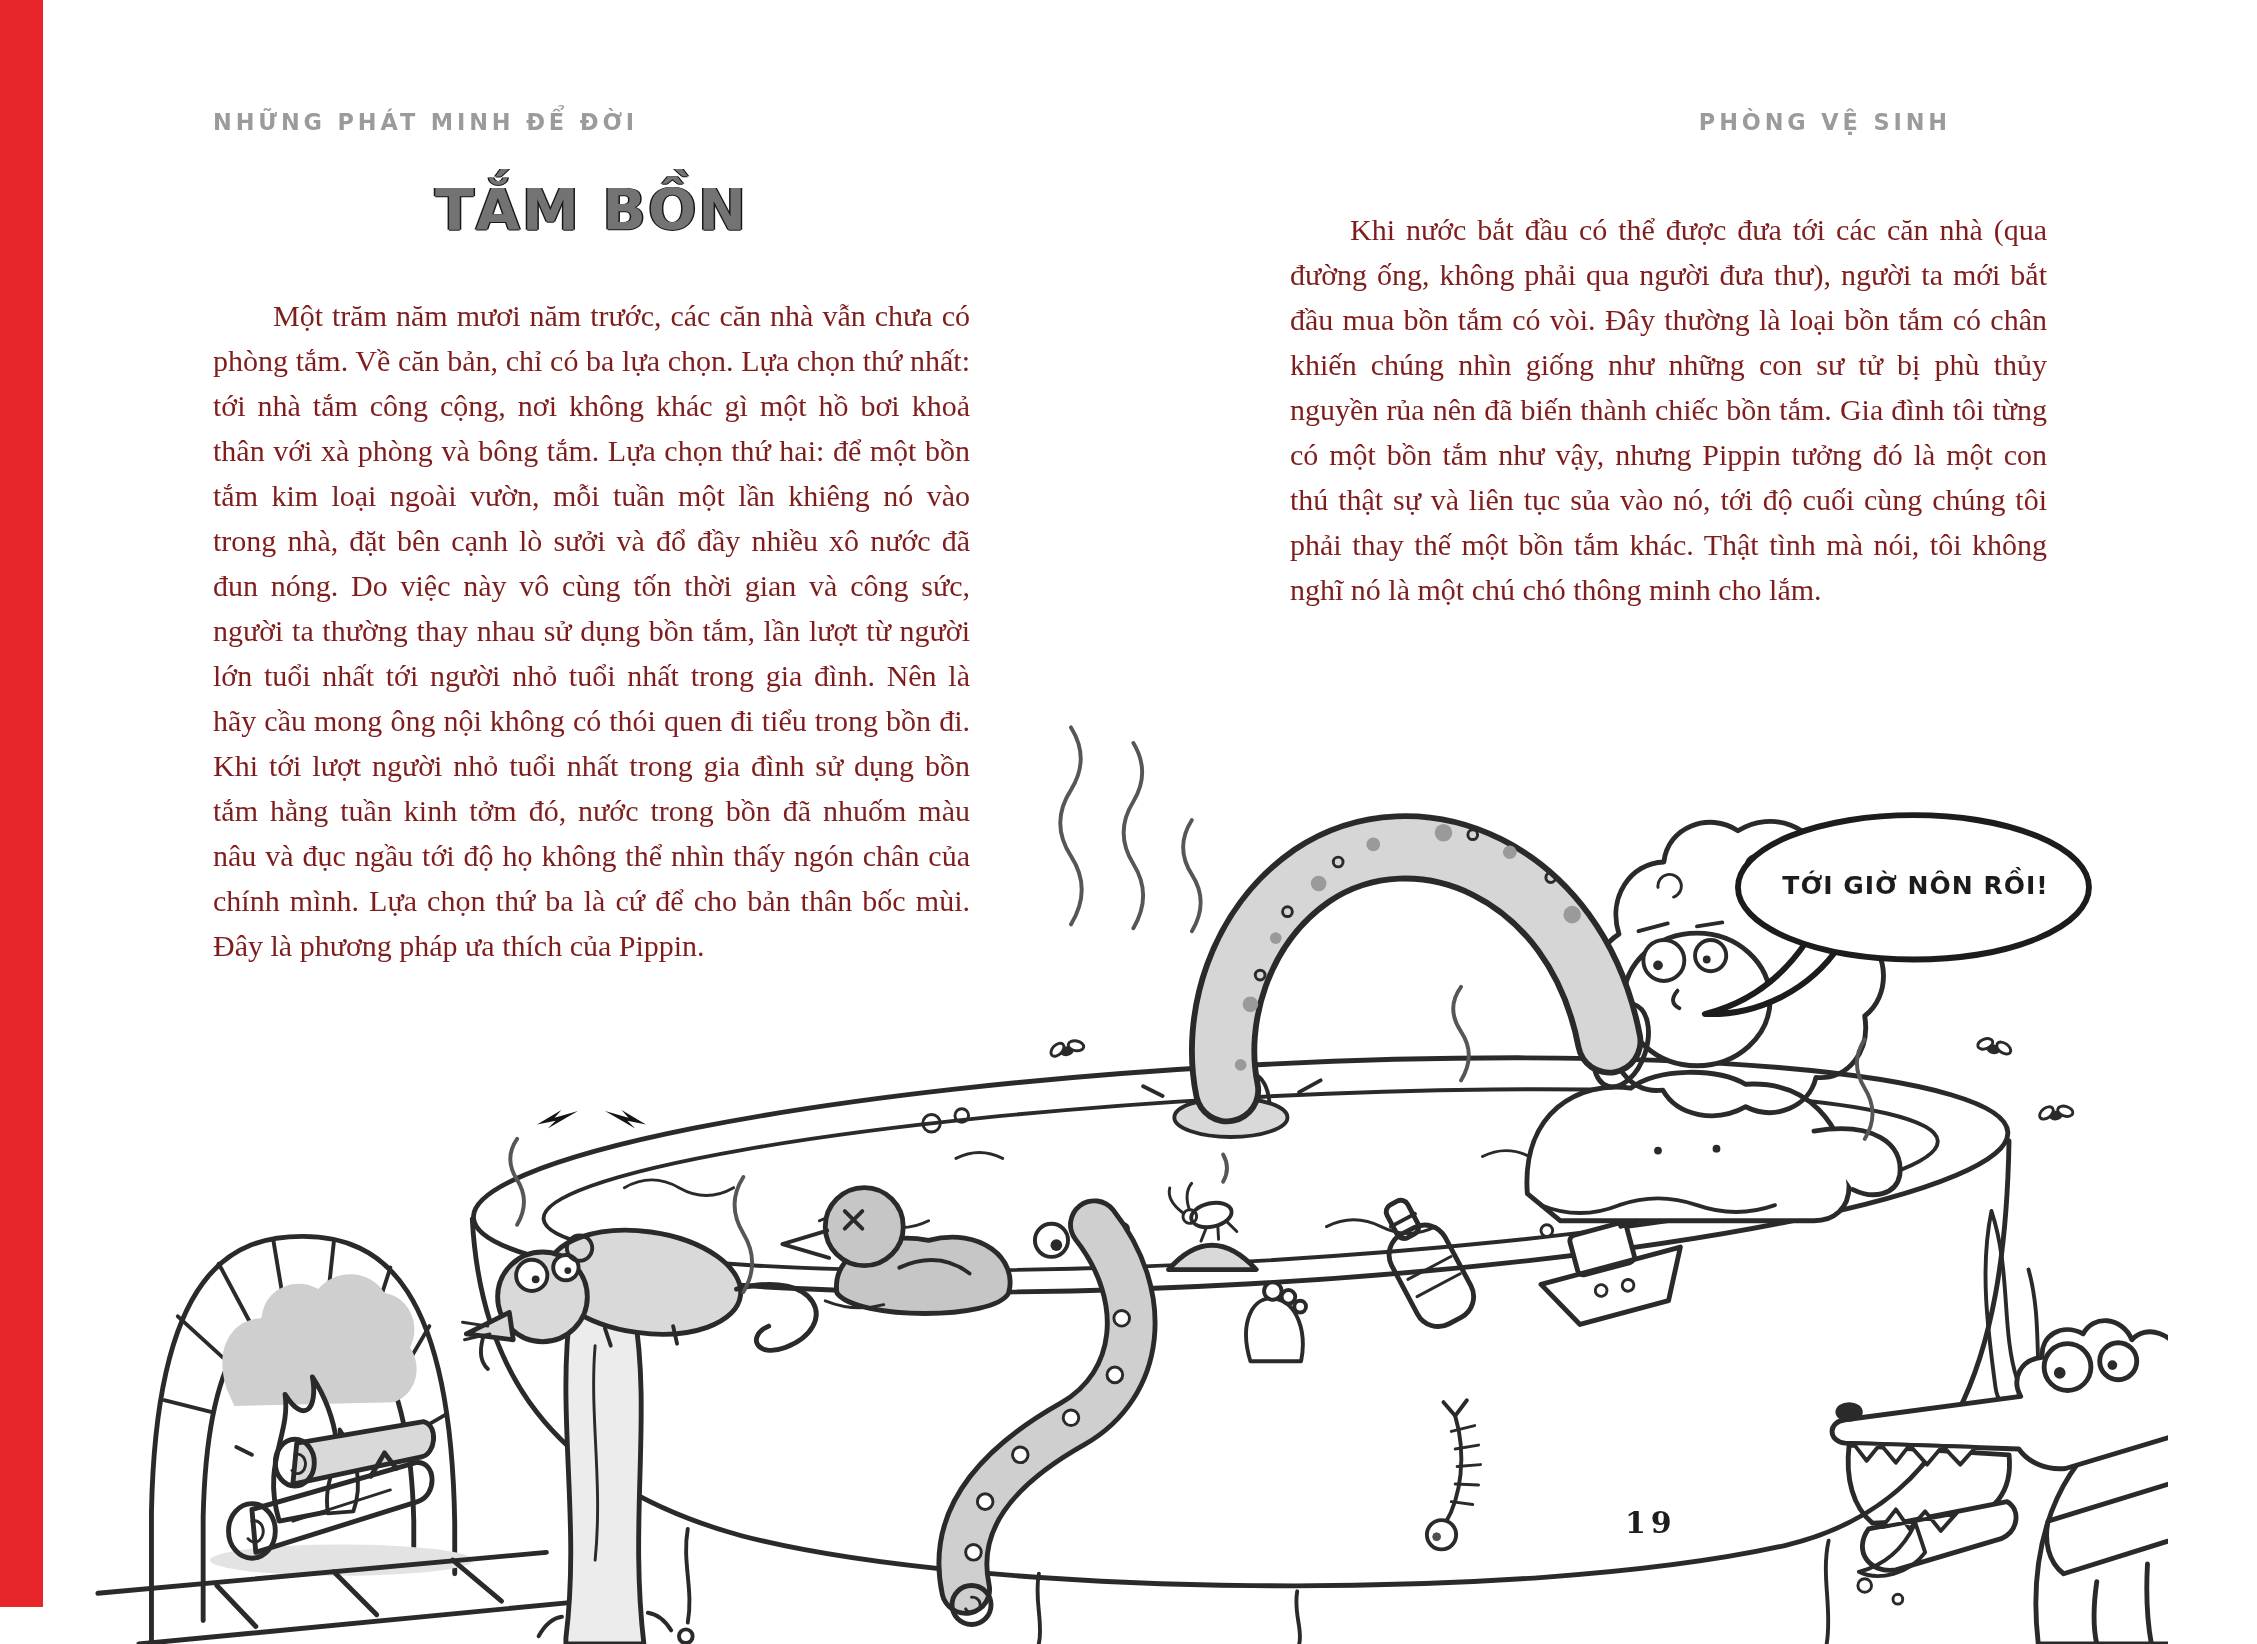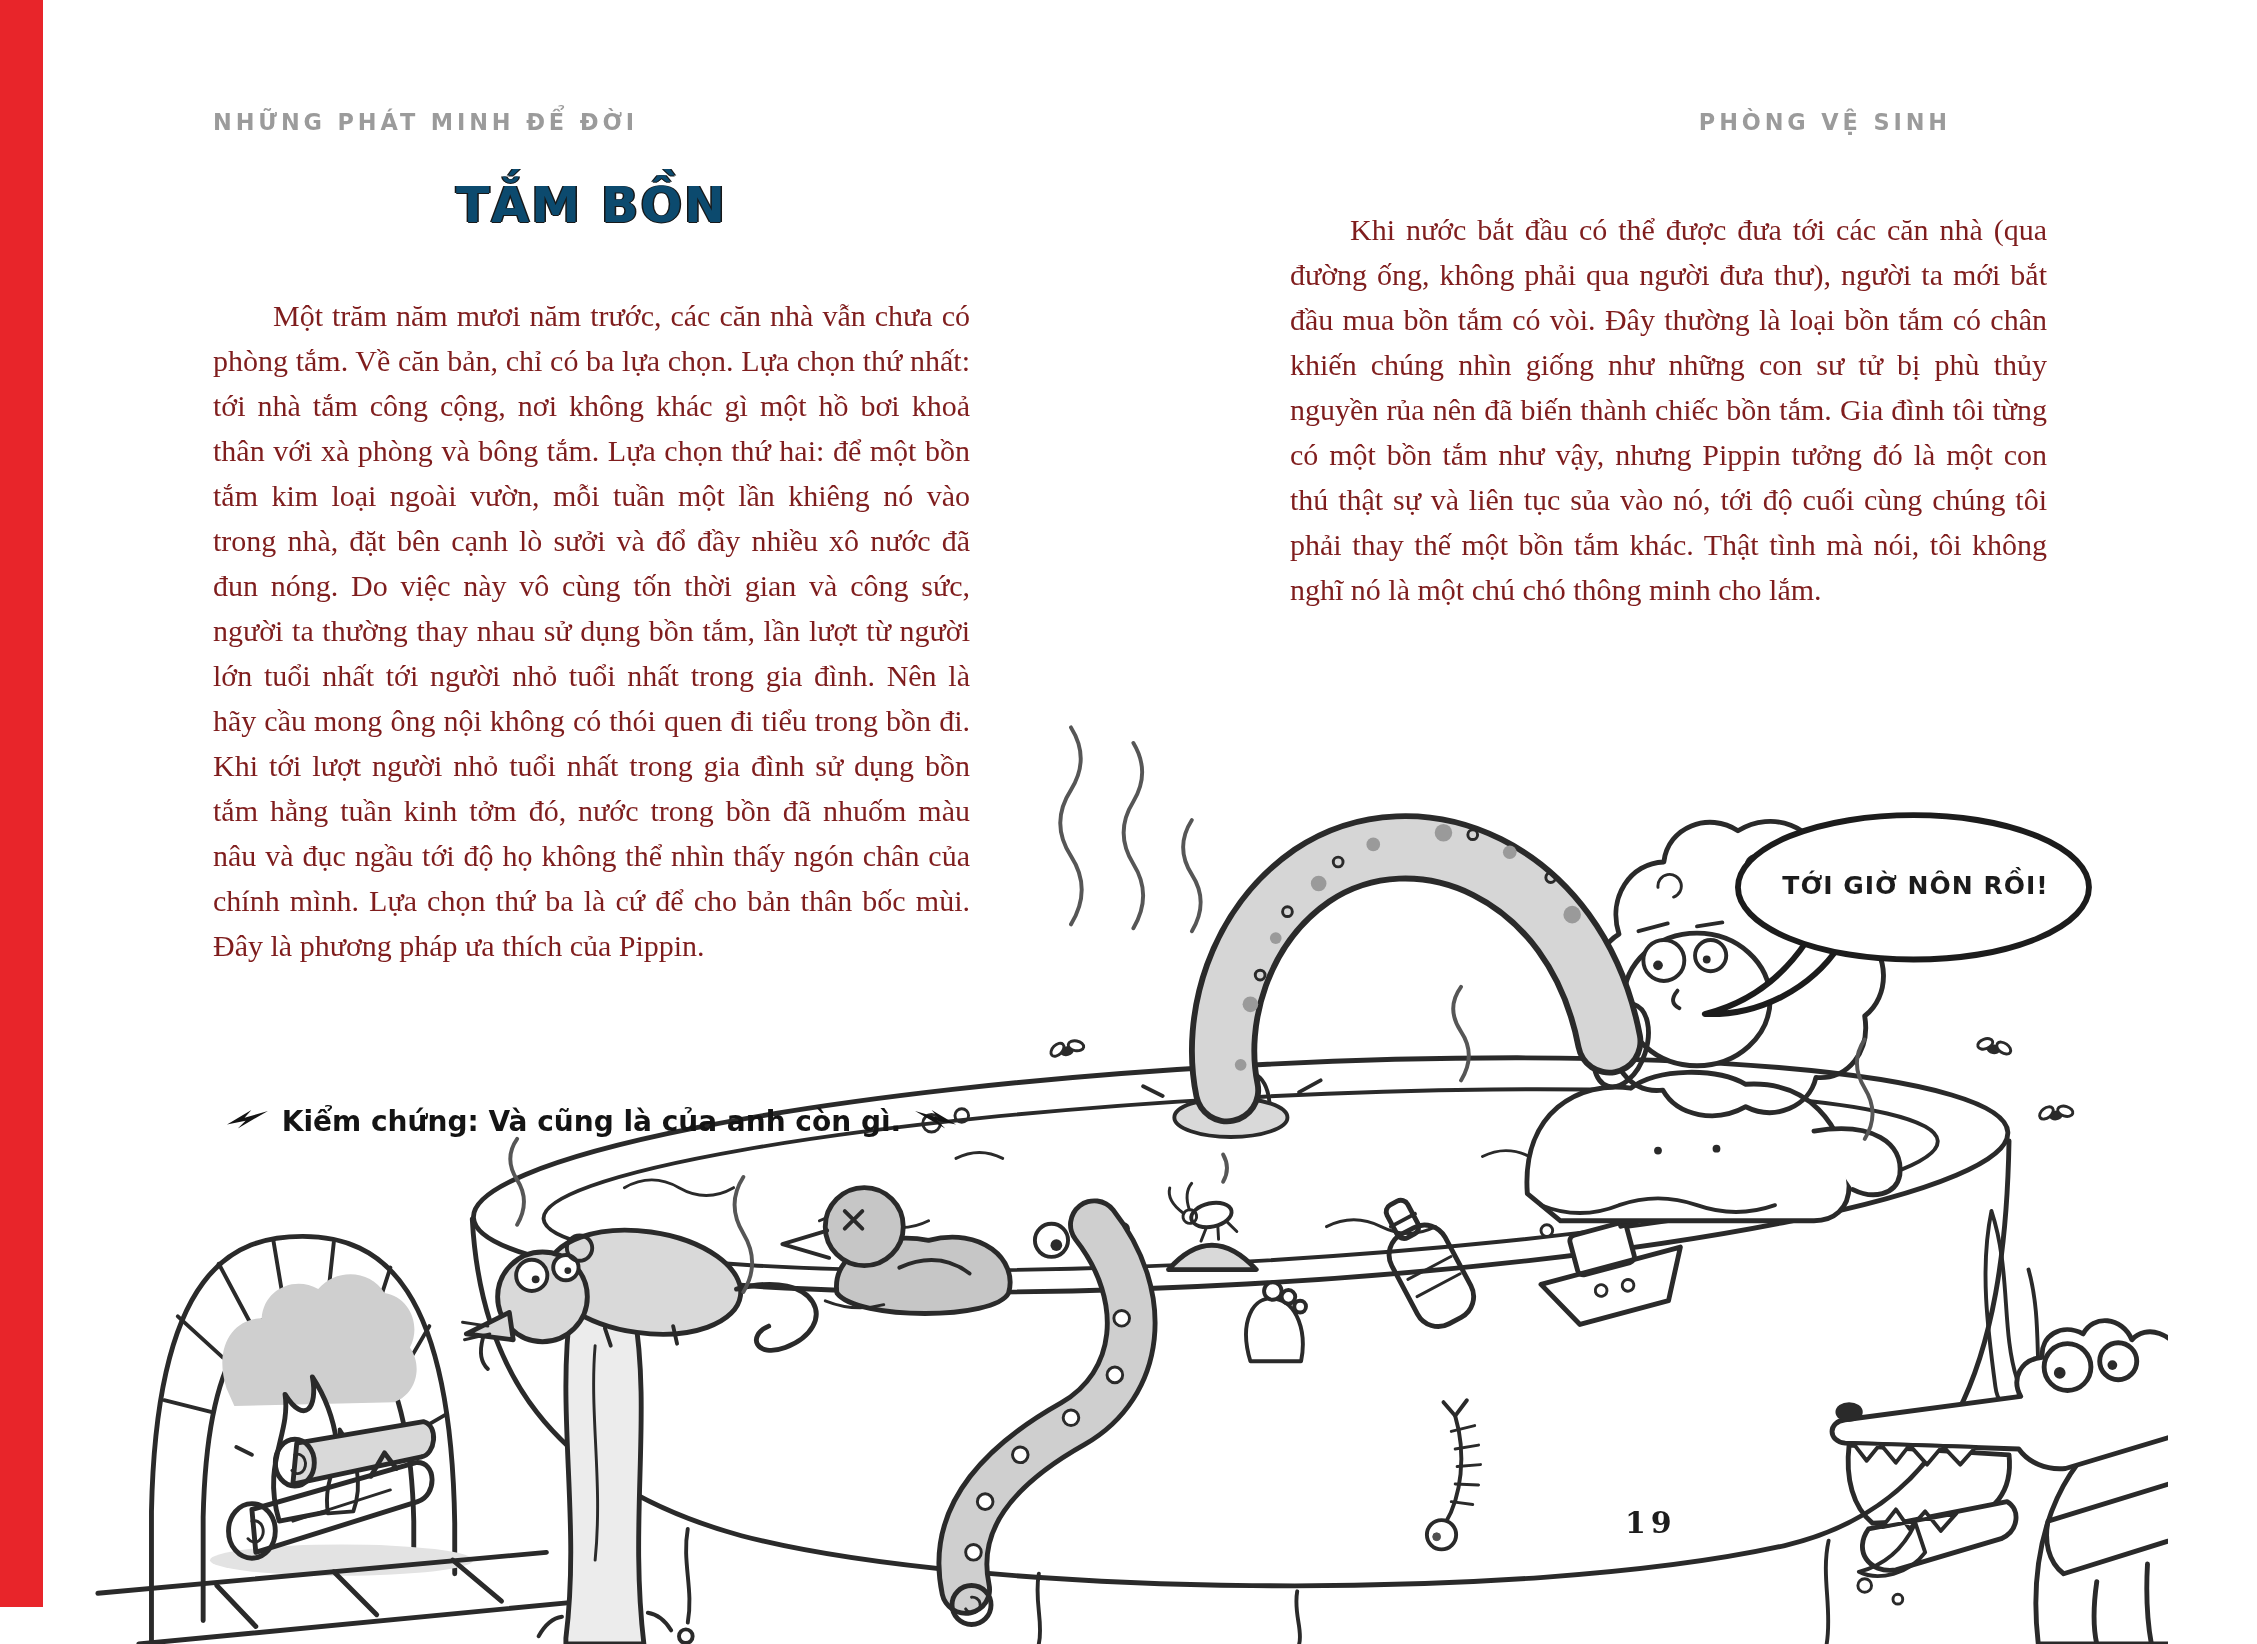--- a/index.html
+++ b/index.html
@@ -4,22 +4,22 @@
 <style>
   html,body{margin:0;padding:0;background:#fff;}
   .page{position:relative;width:2168px;height:1644px;background:#ffffff;overflow:hidden;
         font-family:"Liberation Serif","DejaVu Serif",serif;color:#2e2e2e;}
   .edge-strip{position:absolute;left:0;top:0;width:43px;height:1607px;z-index:6;}
   .running-header{position:absolute;top:109px;font-family:"DejaVu Sans","Liberation Sans",sans-serif;
         font-weight:bold;font-size:22.4px;letter-spacing:3.9px;color:#9b9b9b;z-index:5;}
   .rh-left{left:213px;}
   .rh-right{right:217px;}
   .page-title{position:absolute;left:213px;top:177px;width:757px;margin:0;text-align:center;
-        font-family:"DejaVu Sans","Liberation Sans",sans-serif;font-weight:bold;font-size:49px;
-        letter-spacing:2px;color:#0c4a6e;z-index:5;
+        font-family:"DejaVu Sans","Liberation Sans",sans-serif;font-weight:bold;font-size:57px;
+        letter-spacing:2px;color:#737373;z-index:5;
         text-shadow:1.5px 0 #181818,-1.5px 0 #181818,0 1px #181818;}
   .col{position:absolute;width:757px;z-index:5;}
   .col p{margin:0;font-size:30px;line-height:45px;text-align:justify;text-indent:60px;color:#7f1d1d;}
   .col-left{left:213px;top:293px;}
   .col-right{left:1290px;top:207px;}
   .factcheck{position:absolute;left:213px;top:1105px;width:757px;text-align:center;z-index:5;
         font-family:"DejaVu Sans","Liberation Sans",sans-serif;font-weight:bold;font-size:28px;
         color:#141414;white-space:nowrap;}
   .factcheck svg{vertical-align:middle;margin:0 11.7px 5.9px 11.7px;}
   .speech-text{position:absolute;left:1742px;top:871px;width:347px;text-align:center;z-index:5;
@@ -50,21 +50,21 @@
 
   <h1 class="page-title">TẮM BỒN</h1>
 
   <div class="col col-left">
     <p>Một trăm năm mươi năm trước, các căn nhà vẫn chưa có phòng tắm. Về căn bản, chỉ có ba lựa chọn. Lựa chọn thứ nhất: tới nhà tắm công cộng, nơi không khác gì một hồ bơi khoả thân với xà phòng và bông tắm. Lựa chọn thứ hai: để một bồn tắm kim loại ngoài vườn, mỗi tuần một lần khiêng nó vào trong nhà, đặt bên cạnh lò sưởi và đổ đầy nhiều xô nước đã đun nóng. Do việc này vô cùng tốn thời gian và công sức, người ta thường thay nhau sử dụng bồn tắm, lần lượt từ người lớn tuổi nhất tới người nhỏ tuổi nhất trong gia đình. Nên là hãy cầu mong ông nội không có thói quen đi tiểu trong bồn đi. Khi tới lượt người nhỏ tuổi nhất trong gia đình sử dụng bồn tắm hằng tuần kinh tởm đó, nước trong bồn đã nhuốm màu nâu và đục ngầu tới độ họ không thể nhìn thấy ngón chân của chính mình. Lựa chọn thứ ba là cứ để cho bản thân bốc mùi. Đây là phương pháp ưa thích của Pippin.</p>
   </div>
 
   <div class="factcheck">
     <svg width="45" height="23.4" viewBox="0 0 46 24">
       <path d="M2,17 L27,2 L20,10 L44,3 L13,21 L21,13 Z" fill="#141414"></path>
-    </svg><span>Kiểm chứng: Và cũng là của anh còn gì.</span><svg width="45" height="23.4" viewBox="0 0 46 24">
+    </svg><svg width="45" height="23.4" viewBox="0 0 46 24">
       <path d="M44,17 L19,2 L26,10 L2,3 L33,21 L25,13 Z" fill="#141414"></path>
     </svg>
   </div>
 
   <div class="col col-right">
     <p>Khi nước bắt đầu có thể được đưa tới các căn nhà (qua đường ống, không phải qua người đưa thư), người ta mới bắt đầu mua bồn tắm có vòi. Đây thường là loại bồn tắm có chân khiến chúng nhìn giống như những con sư tử bị phù thủy nguyền rủa nên đã biến thành chiếc bồn tắm. Gia đình tôi từng có một bồn tắm như vậy, nhưng Pippin tưởng đó là một con thú thật sự và liên tục sủa vào nó, tới độ cuối cùng chúng tôi phải thay thế một bồn tắm khác. Thật tình mà nói, tôi không nghĩ nó là một chú chó thông minh cho lắm.</p>
   </div>
 
   <svg class="scene" width="2258" height="1644" viewBox="0 0 2315 1686">
 

